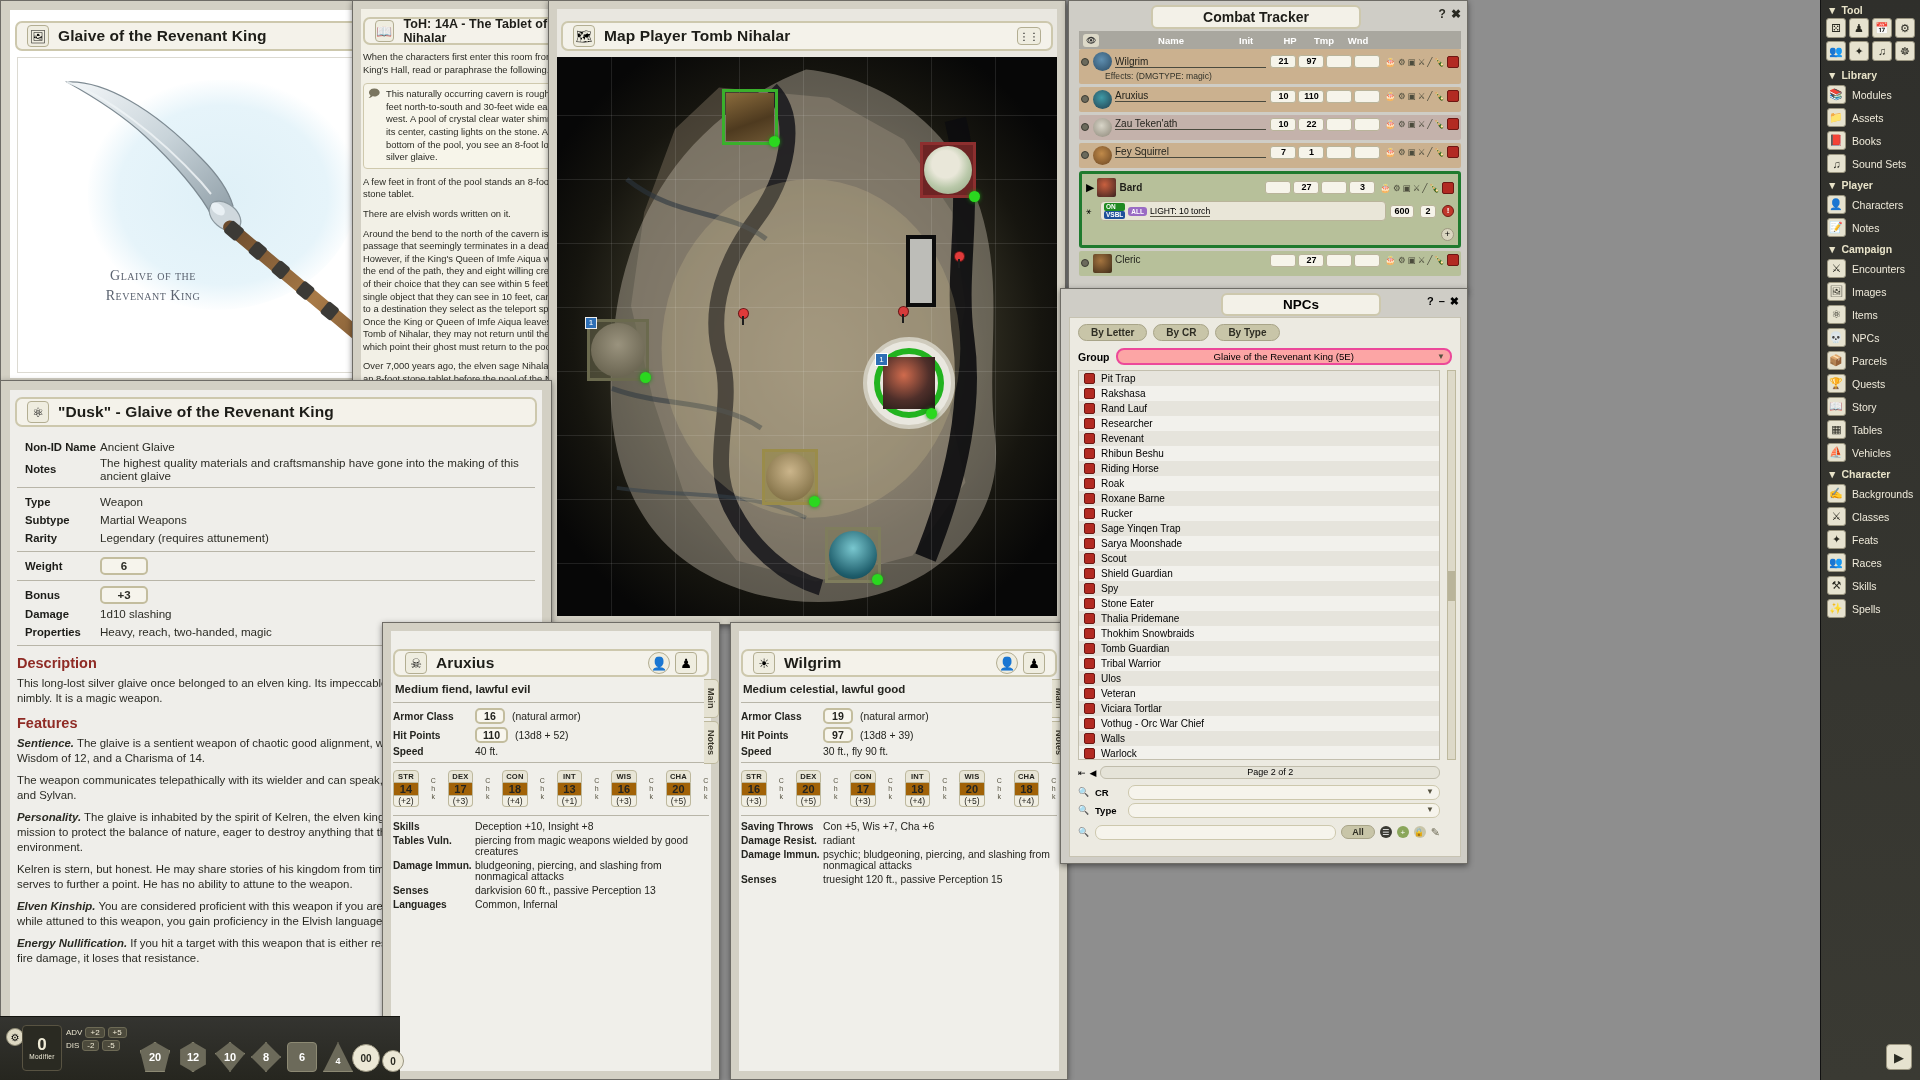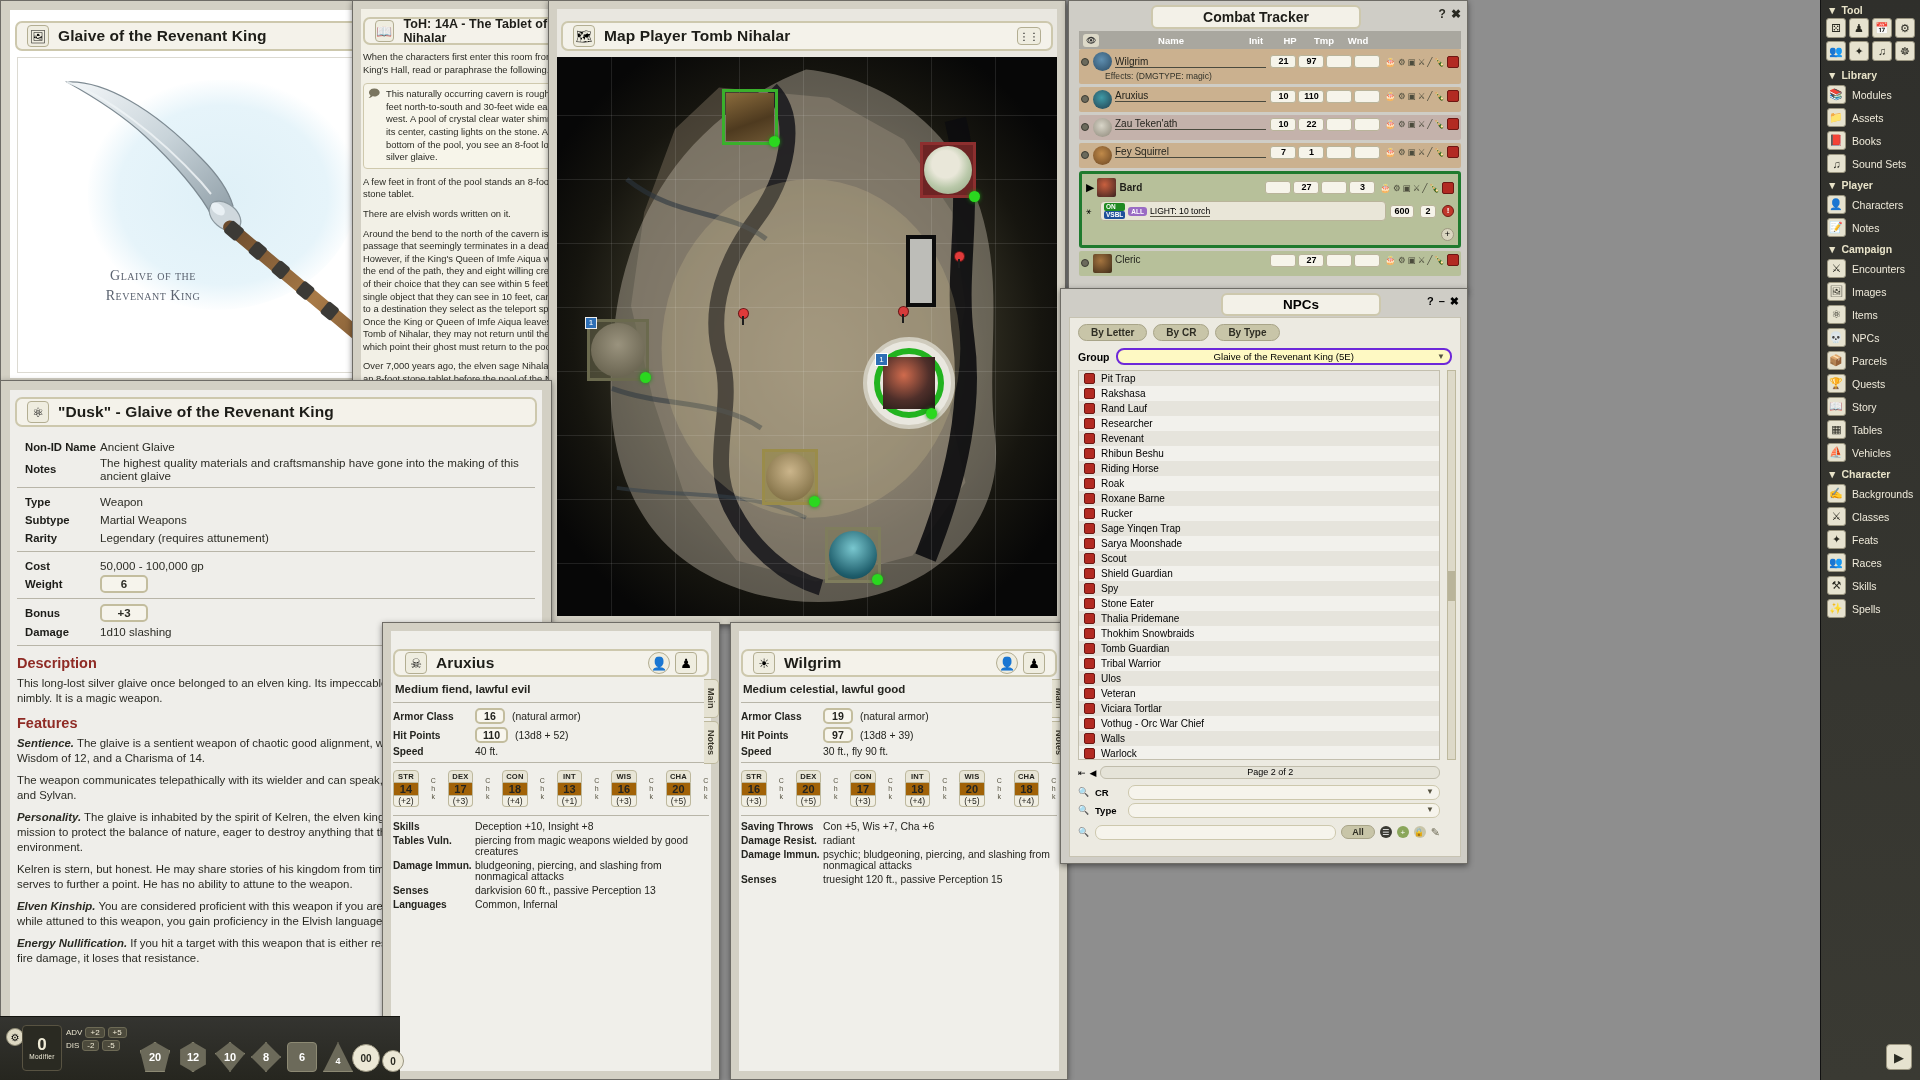--- a/index.html
+++ b/index.html
@@ -172,21 +172,21 @@
      font-weight:bold; font-size:13.5px; line-height:19px; }
   .npcIcons { position:absolute; right:8px; top:6px; display:flex; gap:5px;
      font-size:11px; font-weight:bold; }
   .npcInner { position:absolute; left:8px; top:28px; right:6px; bottom:6px;
      background:#eceaE1; border:1px solid #c7c3b2; }
   .segBtns { position:absolute; left:8px; top:6px; display:flex; gap:6px; }
   .segBtn { background:#c8c5a8; border:1px solid #a8a488; border-radius:9px;
      padding:2px 12px; font-size:10px; font-weight:bold; color:#2e2d23; }
   .groupRow { position:absolute; left:8px; top:30px; right:8px; display:flex; align-items:center; gap:6px; }
   .groupRow .lbl { font-weight:bold; font-size:10.5px; }
-  .groupSel { flex:1; height:17px; background:#fef9c3; border:2px solid #6d28d9;
+  .groupSel { flex:1; height:17px; background:#fca5a5; border:2px solid #ec4899;
      border-radius:8px; display:flex; align-items:center; justify-content:center;
      font-size:9.6px; position:relative; }
   .groupSel .cv { position:absolute; right:5px; font-size:8px; color:#55513f; }
   .listBox { position:absolute; left:8px; top:52px; right:20px; bottom:96px;
      background:#f2f1ec; border:1px solid #c3bfae; overflow:hidden; }
   .li { display:flex; align-items:center; gap:6px; height:15px; padding-left:5px; font-size:10px; }
   .li:nth-child(odd) { background:#e6e4dc; }
   .liIcon { width:11px; height:11px; background:#b22a22; border:1px solid #6d1713; border-radius:2px; }
   .pgRow { position:absolute; left:8px; right:20px; bottom:76px; height:15px; display:flex;
      align-items:center; gap:4px; }
@@ -428,39 +428,39 @@
     <div class="frow">
       <div class="flabel">Subtype</div>
       <div class="fval">Martial Weapons</div>
     </div>
     <div class="frow">
       <div class="flabel">Rarity</div>
       <div class="fval">Legendary (requires attunement)</div>
     </div>
     <div class="hr"></div>
     <div class="frow">
-      <div class="flabel">Cost</div>
-      <div class="fval">50,000 - 100,000 gp</div>
-    </div>
-    <div class="frow">
       <div class="flabel">Weight</div>
       <div class="fval">
         <span class="boxval">6</span>
       </div>
     </div>
     <div class="hr"></div>
     <div class="frow">
       <div class="flabel">Bonus</div>
       <div class="fval">
         <span class="boxval">+3</span>
       </div>
     </div>
     <div class="frow">
       <div class="flabel">Damage</div>
       <div class="fval">1d10 slashing</div>
+    </div>
+    <div class="frow">
+      <div class="flabel">Properties</div>
+      <div class="fval">Heavy, reach, two-handed, magic</div>
     </div>
     <div class="hr"></div>
 
     <div class="sechdr">Description</div>
     <div class="ptext">This long-lost silver glaive once belonged to an elven king. Its impeccable elven make lets it be swung nimbly. It is a magic weapon.</div>
     <div class="sechdr">Features</div>
 
     <div class="ptext">
       <span class="lead">Sentience.</span><span> The glaive is a sentient weapon of chaotic good alignment, with an Intelligence of 14, a Wisdom of 12, and a Charisma of 14.</span>
     </div>
@@ -744,21 +744,21 @@
   <div class="ctTitle">Combat Tracker</div>
   <div class="ctIcons">
     <span>?</span>
     <span>✖</span>
   </div>
   <div class="ctHeadRow">
     <div style="width:24px;display:flex;justify-content:center">
       <span style="width:16px;height:13px;background:#ddd9c8;border-radius:3px;display:flex;align-items:center;justify-content:center;font-size:8px;color:#333">👁</span>
     </div>
     <div style="flex:1;text-align:center">Name</div>
-    <div style="width:34px;text-align:center">Init</div>
+    <div style="width:34px;">Init</div>
     <div style="width:34px;text-align:center">HP</div>
     <div style="width:34px;text-align:center">Tmp</div>
     <div style="width:34px;text-align:center">Wnd</div>
     <div style="width:86px"></div>
   </div>
   <div class="ctBody">
 
     <div class="ctRow" style="background:#cbb18f; flex-direction:column;">
       <div style="display:flex;align-items:center;width:100%">
         <span style="width:8px;height:8px;border-radius:50%;background:#6b6a5c;border:1px solid #3c3b32;margin-right:4px"></span>

